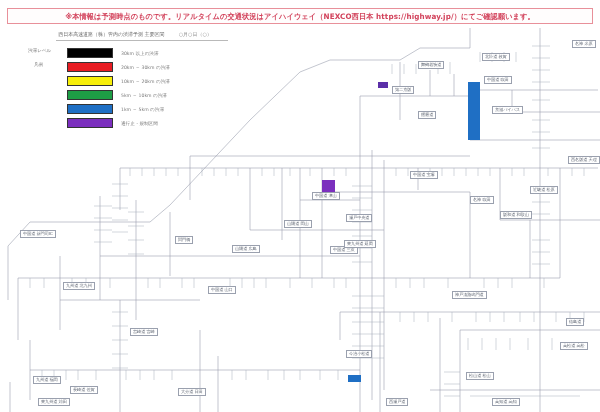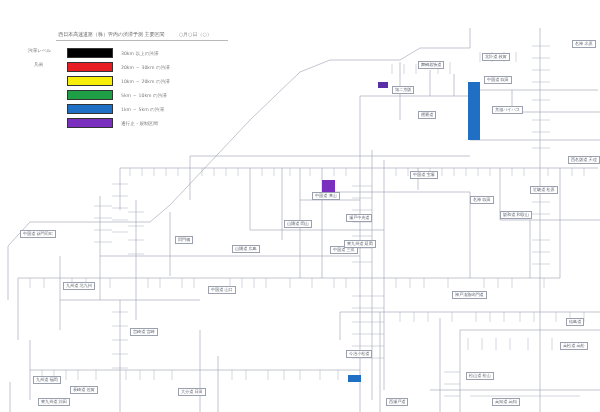--- a/index.html
+++ b/index.html
@@ -54,20 +54,23 @@
     padding:1px 2px;box-sizing:border-box;line-height:1;
     letter-spacing:-.1px;
   }
   .cong{position:absolute;}
 </style>
 </head>
 <body>
 
 <div id="root">
 
+  <div class="notice">
+    <span class="notice-text">※本情報は予測時点のものです。リアルタイムの交通状況はアイハイウェイ（NEXCO西日本 https://highway.jp/）にてご確認願います。</span>
+  </div>
 
   <div class="titlebox">
     <span class="t">西日本高速道路（株）管内の渋滞予測 主要区間</span>
     <span class="d">○月○日（○）</span>
   </div>
 
   <div class="legend">
     <span class="lg-head">渋滞レベル</span>
     <span class="lg-head2">凡例</span>
     <div class="lg-rows">

